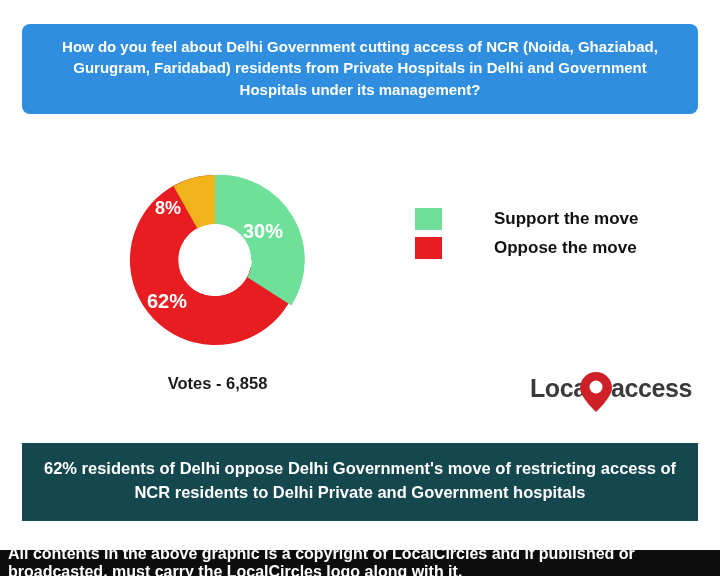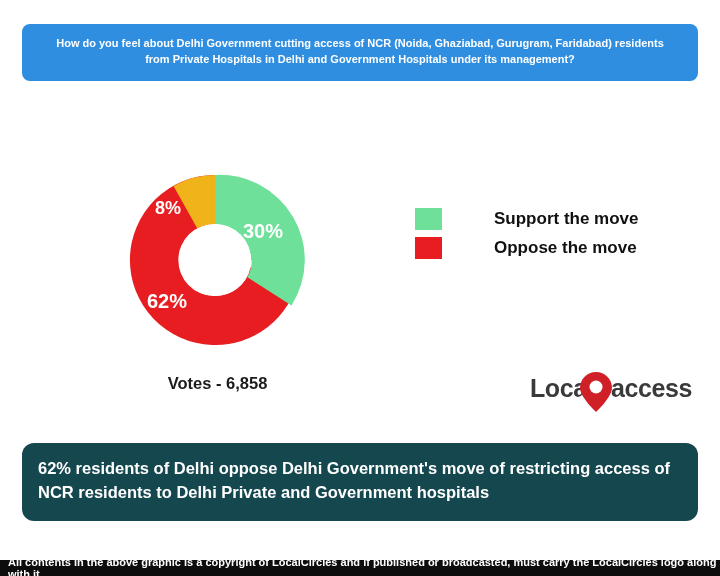--- a/index.html
+++ b/index.html
@@ -25,21 +25,21 @@
   .question-banner {
     position: absolute;
     left: 22px;
     top: 24px;
     width: 676px;
     box-sizing: border-box;
     background: #2f8ee0;
     border-radius: 8px;
     padding: 12px 22px 14px 22px;
     color: #ffffff;
-    font-size: 11px;
+    font-size: 15px;
     font-weight: bold;
     line-height: 1.42;
     text-align: center;
   }
 
   
   .chart-area {
     position: absolute;
     left: 0;
     top: 150px;
@@ -119,38 +119,39 @@
   .logo-text .c-red { color: #cf2027; }
 
   
   .conclusion-banner {
     position: absolute;
     left: 22px;
     top: 443px;
     width: 676px;
     box-sizing: border-box;
     background: #15474f;
-    border-radius: 12px;
+    border-radius: 0;
     padding: 14px 16px 16px 16px;
     color: #ffffff;
     font-size: 16.5px;
     font-weight: bold;
     line-height: 1.45;
+    text-align: center;
   }
 
   
   .footer {
     position: absolute;
     left: 0;
     bottom: 0;
     width: 720px;
-    height: 16px;
+    height: 26px;
     background: #0d0d0d;
     color: #ffffff;
-    font-size: 11px;
+    font-size: 16px;
     font-weight: bold;
     display: flex;
     align-items: center;
     padding-left: 8px;
     box-sizing: border-box;
   }
 </style>
 </head>
 <body>
 

